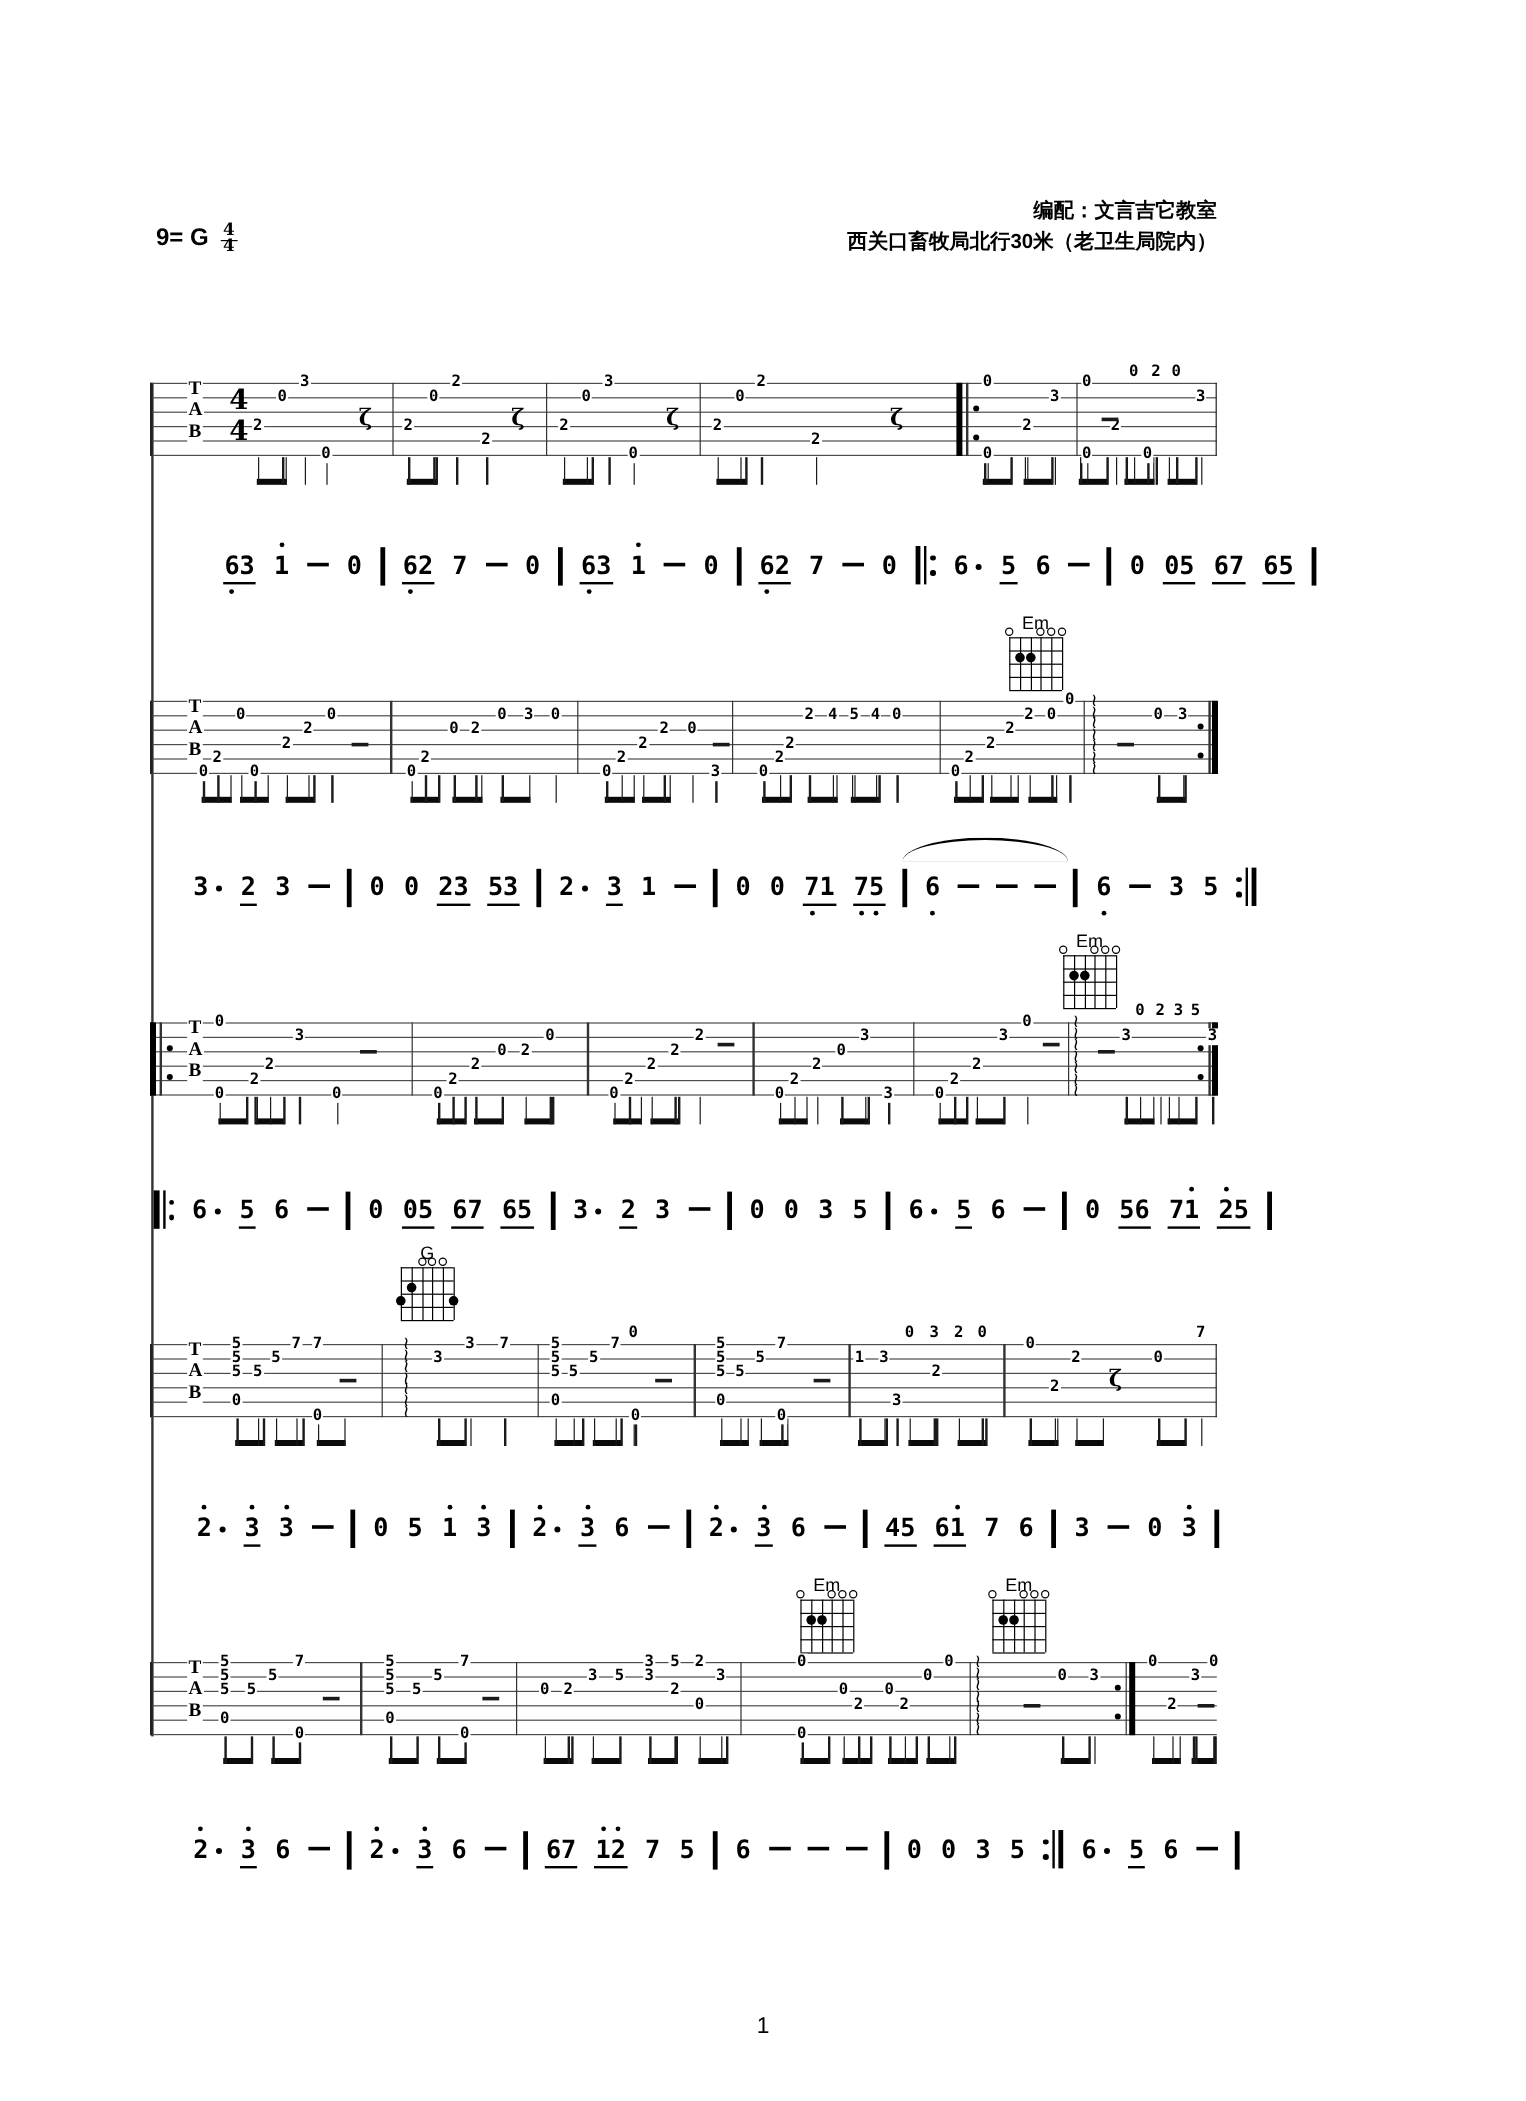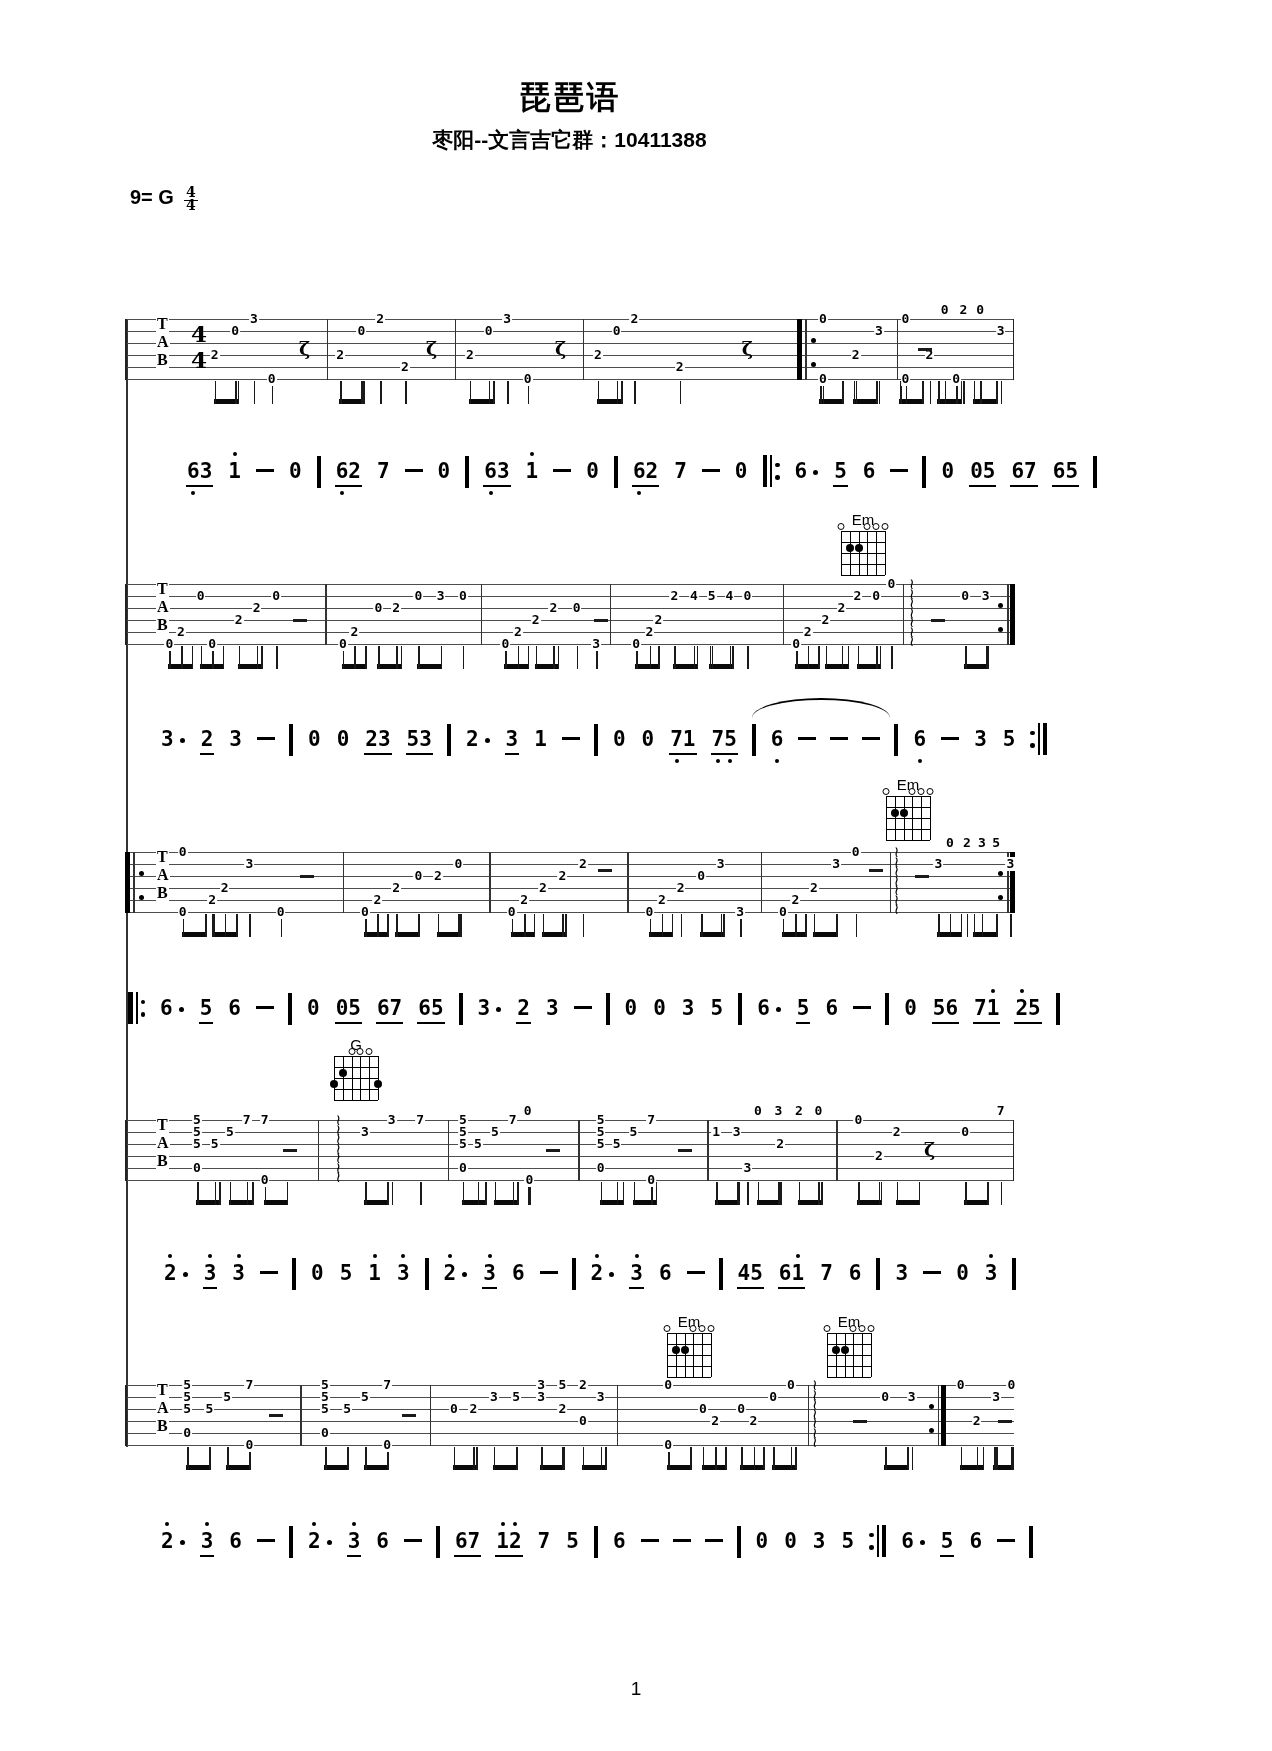--- a/index.html
+++ b/index.html
@@ -57,22 +57,24 @@
   .jrep .dots{display:flex;flex-direction:column;gap:8px;}
   .tie{position:absolute;height:18px;border-top:2px solid #000;
        border-radius:50% 50% 0 0/100% 100% 0 0;z-index:4;}
   #leftrule{left:126px;top:319px;width:1.5px;height:1128px;background:#333;}
   #pagenum{left:0;top:1678px;width:1272px;text-align:center;font-size:19px;}
 </style>
 </head>
 <body>
 
 <div id="page">
-  <div class="abs" id="title">琵琶语</div>
-  <div class="abs" id="subtitle">枣阳--文言吉它群：10411388</div>
+  <div class="abs" id="credits">
+    <div>编配：文言吉它教室</div>
+    <div>西关口畜牧局北行30米（老卫生局院内）</div>
+  </div>
   <div class="abs" id="keyrow">
     <span>9= G</span><span class="frac"><span class="num">4</span><br><span>4</span></span>
   </div>
   <div class="abs" id="leftrule"></div>
   <div id="notation-layer">
       <div class="staff" style="top: 319px;">
         <div class="sline" style="top: 0px;"></div>
         <div class="sline" style="top: 12px;"></div>
         <div class="sline" style="top: 24px;"></div>
         <div class="sline" style="top: 36px;"></div>

